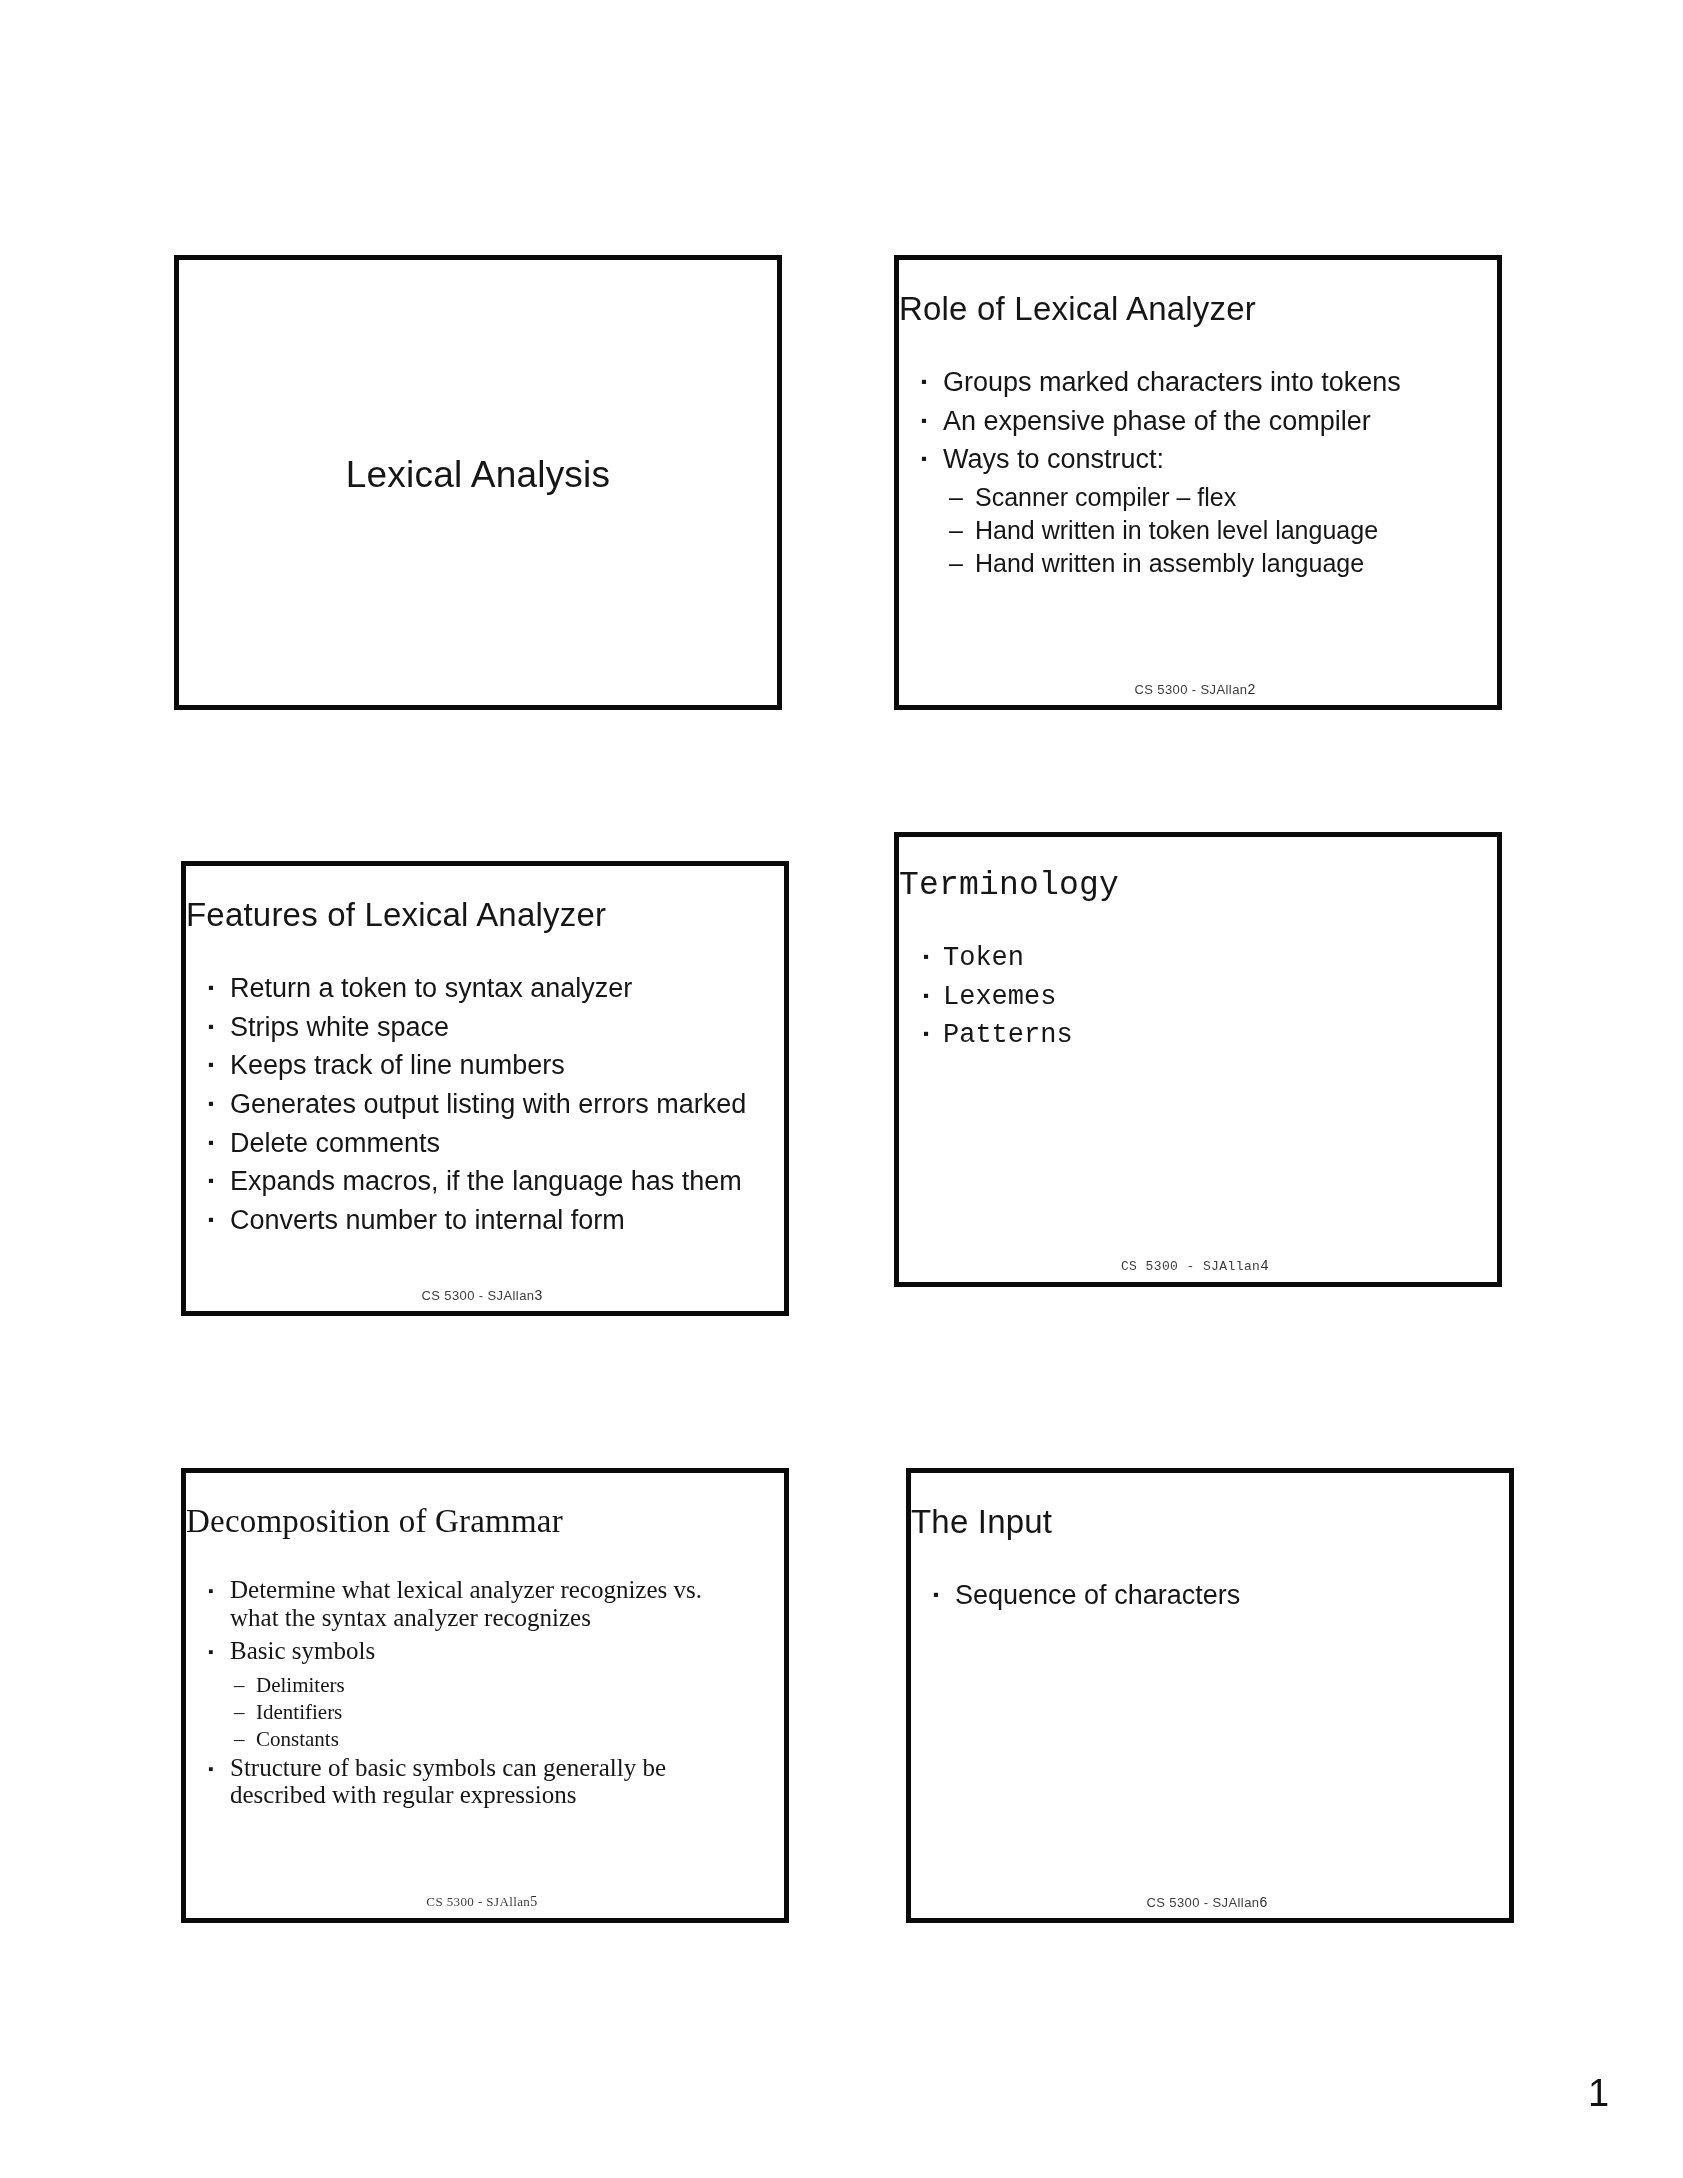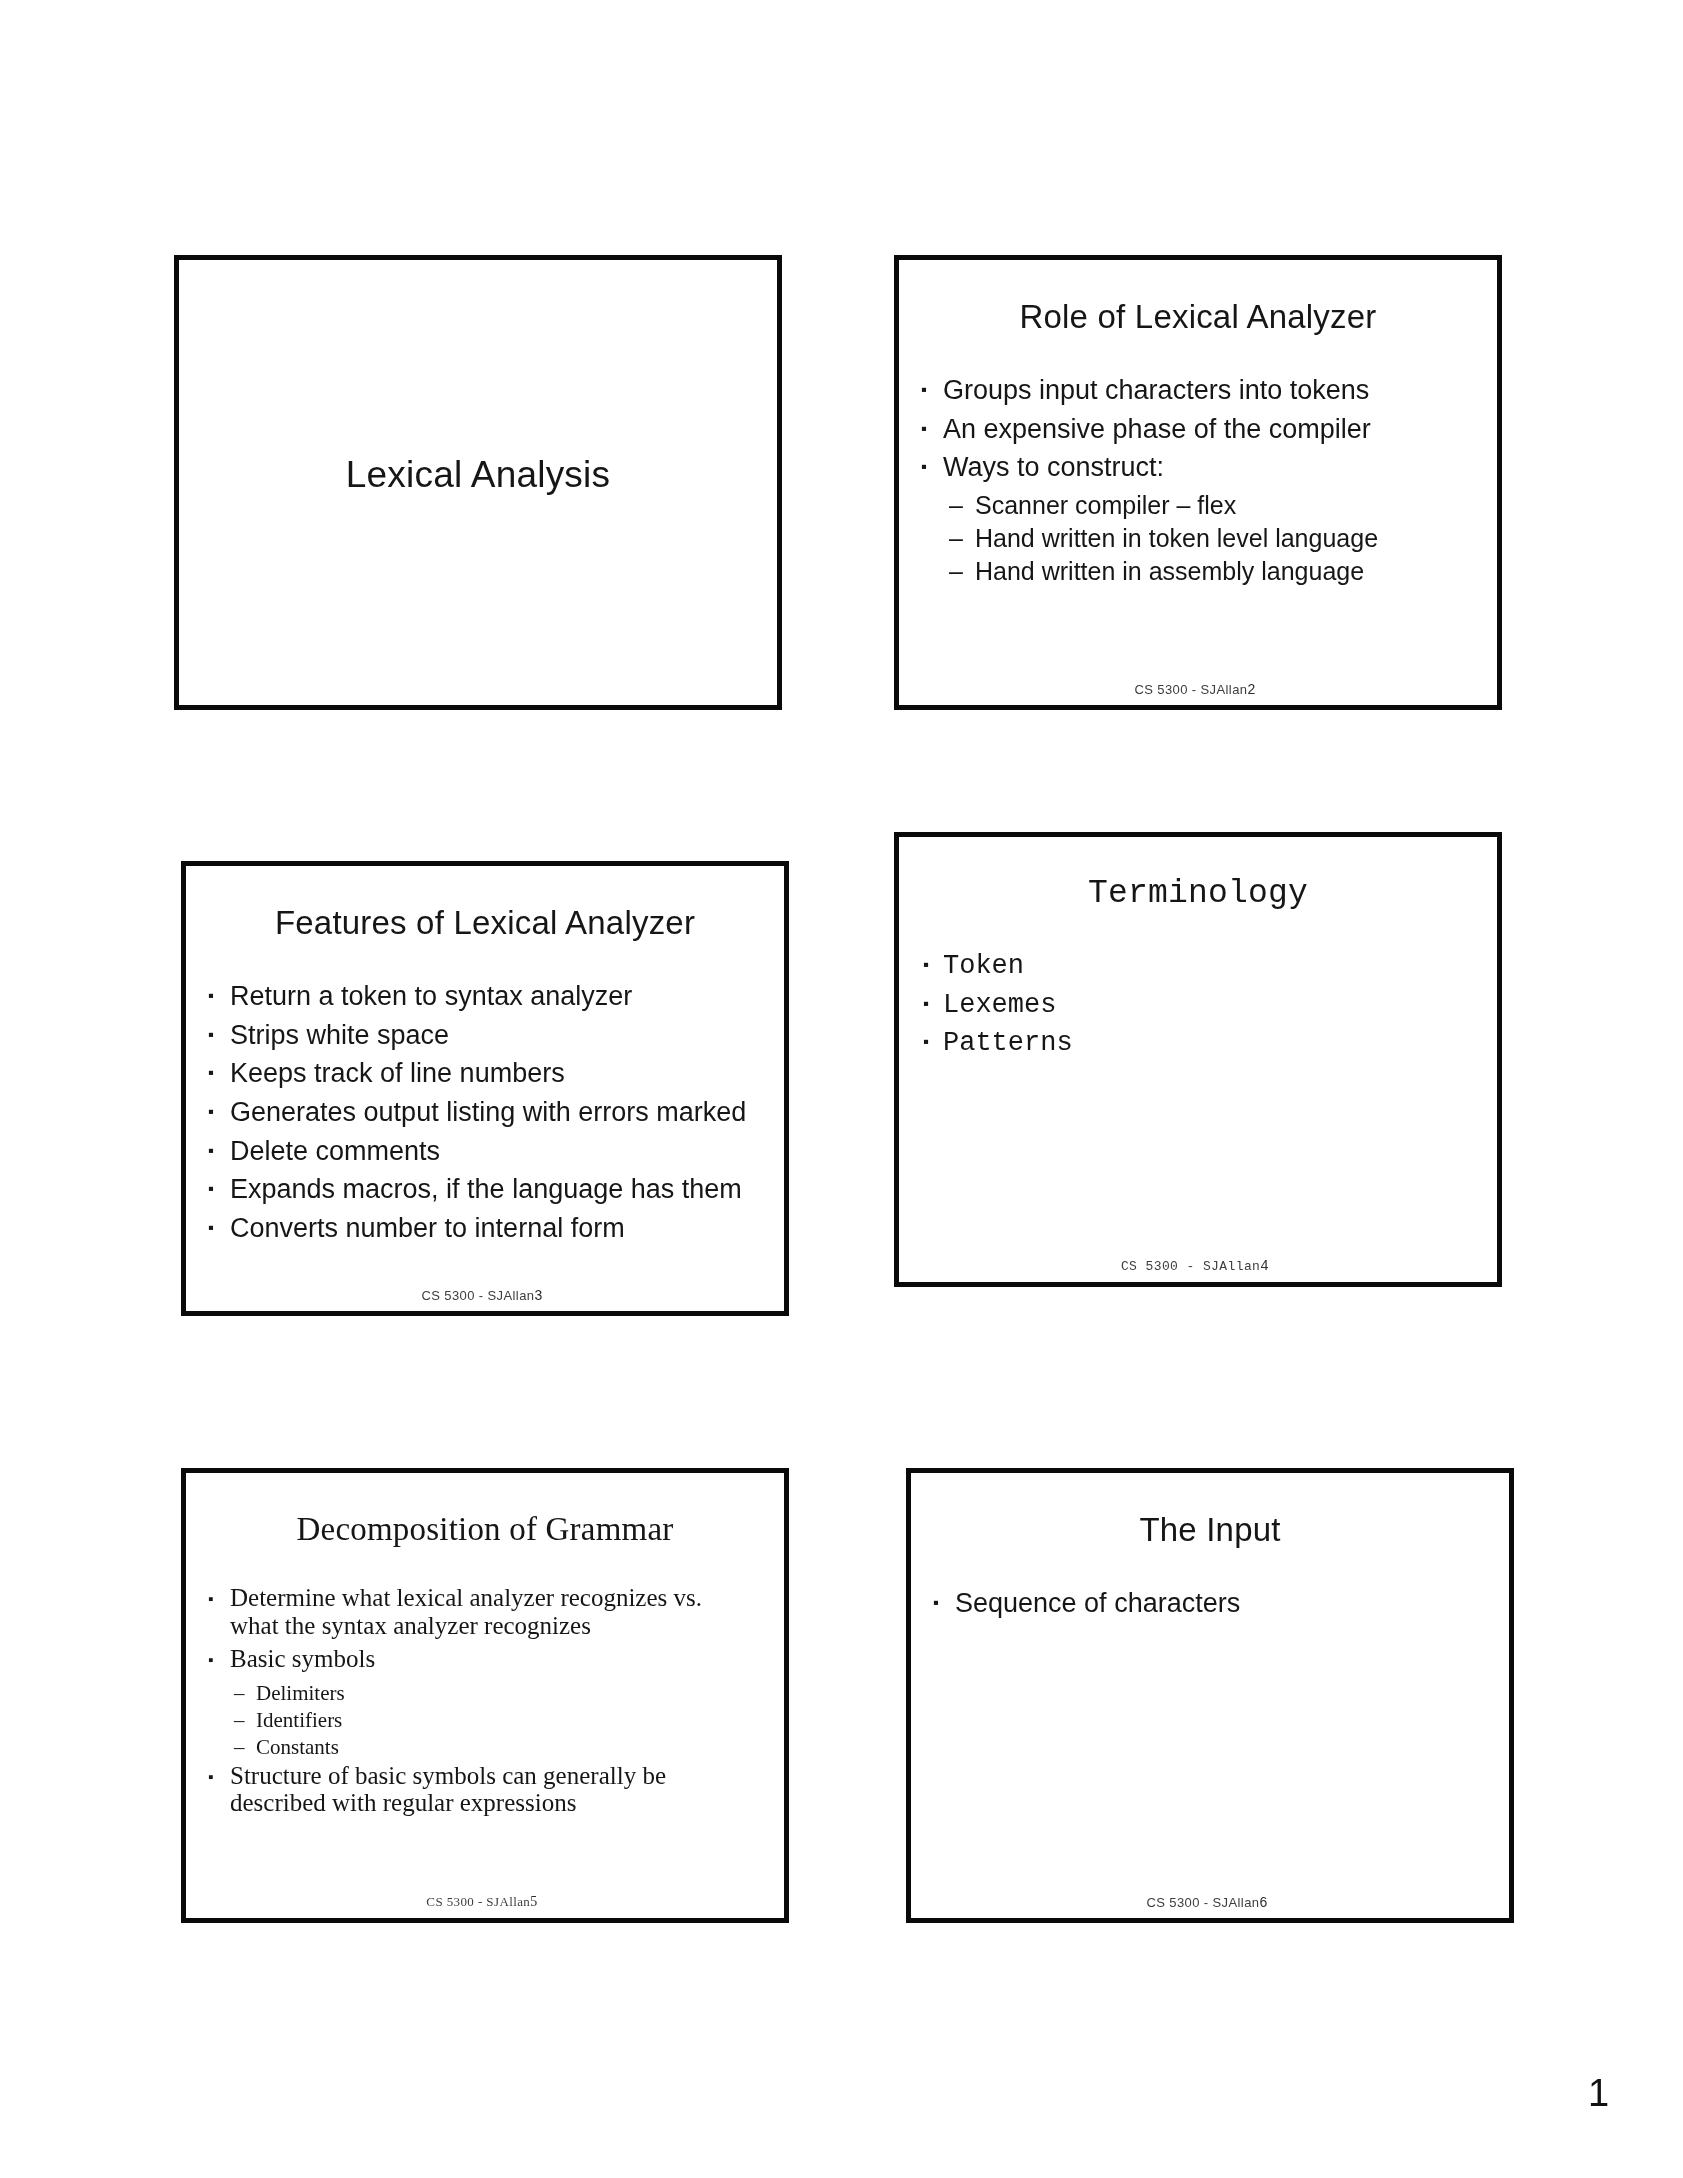--- a/index.html
+++ b/index.html
@@ -13,21 +13,21 @@
     border:5px solid #0a0a0a; background:#ffffff; box-sizing:border-box;
   }
   .pos-1 { left:174px; top:255px; }
   .pos-2 { left:894px; top:255px; }
   .pos-3 { left:181px; top:861px; }
   .pos-4 { left:894px; top:832px;font-family:Liberation Mono, monospace; }
   .pos-5 { left:181px; top:1468px;font-family:Liberation Serif, serif; }
   .pos-6 { left:906px; top:1468px; }
 
   .slide-title {
-    margin-top:38px; text-align:center; font-size:33px; color:#161616;
+    margin-top:30px; text-align:left; font-size:33px; color:#161616;
     letter-spacing:0.2px;
   }
   .center-title {
     position:absolute; top:194px; left:0; width:100%;
     text-align:center; font-size:37px; color:#161616; letter-spacing:0.2px;
   }
 
   .bullets { list-style:none; margin:38px 0 0 0; padding:0 30px 0 22px; }
   .bullets li { display:flex; color:#161616; }
   .mk { flex:0 0 22px; width:22px; }
@@ -60,21 +60,21 @@
 
   <div class="slide pos-1">
     <div class="center-title">Lexical Analysis</div>
   </div>
 
   <div class="slide pos-2">
     <div class="slide-title">Role of Lexical Analyzer</div>
     <ul class="bullets">
       <li class="lv1">
           <span class="mk">▪</span>
-          <span class="bt">Groups input characters into tokens</span>
+          <span class="bt">Groups marked characters into tokens</span>
         </li>
       <li class="lv1">
           <span class="mk">▪</span>
           <span class="bt">An expensive phase of the compiler</span>
         </li>
       <li class="lv1">
           <span class="mk">▪</span>
           <span class="bt">Ways to construct:</span>
         </li>
       <li class="lv2">

